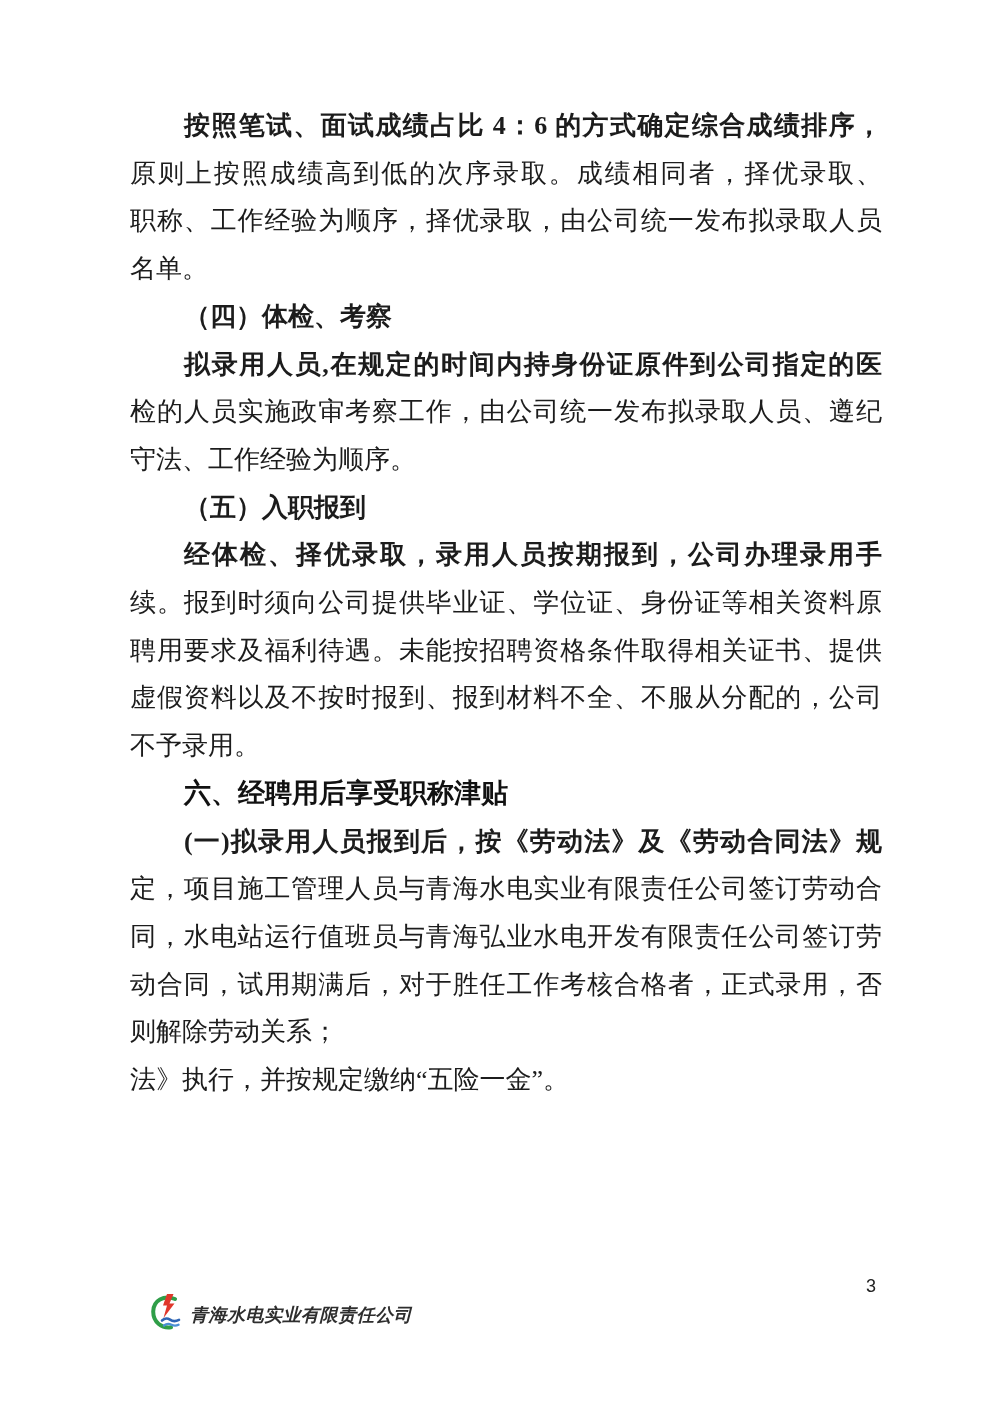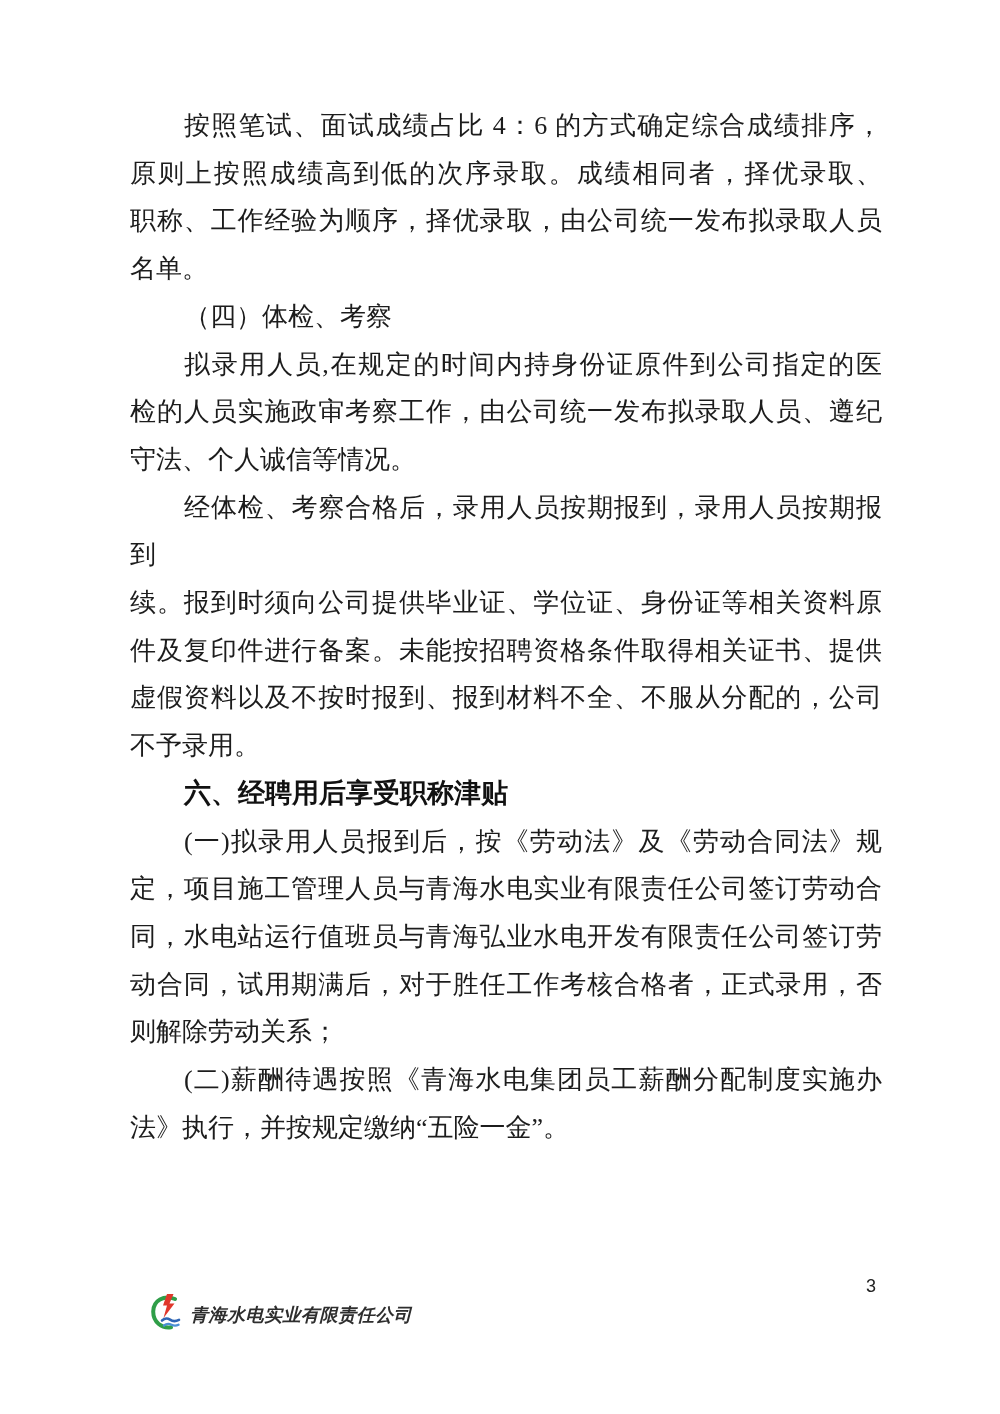--- a/index.html
+++ b/index.html
@@ -20,21 +20,21 @@
   .line {
     font-size: 26px;
     line-height: 47.7px;
     color: #1c1c1c;
     text-align: justify;
     text-align-last: left;
     font-family: "Liberation Serif", serif;
     white-space: normal;
   }
   .line.full { text-align-last: justify; }
-  .line.indent { text-indent: 54px; }
+  .line.indent { text-indent: 54px; font-weight: bold; }
   .line.heading { text-align-last: left; }
   .line.heading-bold {
     font-family: "Liberation Sans", sans-serif;
     font-weight: bold;
     font-size: 27px;
     color: #111111;
     text-align-last: left;
   }
   .page-number {
     position: absolute;
@@ -74,33 +74,33 @@
 <div class="page">
 
   <div class="doc-body" id="doc-body">
       <div class="line paragraph full indent">按照笔试、面试成绩占比 4：6 的方式确定综合成绩排序，</div>
       <div class="line paragraph full">原则上按照成绩高到低的次序录取。成绩相同者，择优录取、</div>
       <div class="line paragraph full">职称、工作经验为顺序，择优录取，由公司统一发布拟录取人员</div>
       <div class="line paragraph">名单。</div>
       <div class="line heading indent">（四）体检、考察</div>
       <div class="line paragraph full indent">拟录用人员,在规定的时间内持身份证原件到公司指定的医</div>
       <div class="line paragraph full">检的人员实施政审考察工作，由公司统一发布拟录取人员、遵纪</div>
-      <div class="line paragraph">守法、个人诚信等情况。</div>
-      <div class="line paragraph full indent">经体检、考察合格后，录用人员按期报到，录用人员按期报到</div>
+      <div class="line paragraph">守法、工作经验为顺序。</div>
+      <div class="line heading indent">（五）入职报到</div>
+      <div class="line paragraph full indent">经体检、择优录取，录用人员按期报到，公司办理录用手</div>
       <div class="line paragraph full">续。报到时须向公司提供毕业证、学位证、身份证等相关资料原</div>
-      <div class="line paragraph full">件及复印件进行备案。未能按招聘资格条件取得相关证书、提供</div>
+      <div class="line paragraph full">聘用要求及福利待遇。未能按招聘资格条件取得相关证书、提供</div>
       <div class="line paragraph full">虚假资料以及不按时报到、报到材料不全、不服从分配的，公司</div>
       <div class="line paragraph">不予录用。</div>
       <div class="line heading-bold indent">六、经聘用后享受职称津贴</div>
       <div class="line paragraph full indent">(一)拟录用人员报到后，按《劳动法》及《劳动合同法》规</div>
       <div class="line paragraph full">定，项目施工管理人员与青海水电实业有限责任公司签订劳动合</div>
       <div class="line paragraph full">同，水电站运行值班员与青海弘业水电开发有限责任公司签订劳</div>
       <div class="line paragraph full">动合同，试用期满后，对于胜任工作考核合格者，正式录用，否</div>
       <div class="line paragraph">则解除劳动关系；</div>
-      <div class="line paragraph full indent">(二)薪酬待遇按照《青海水电集团员工薪酬分配制度实施办</div>
       <div class="line paragraph">法》执行，并按规定缴纳“五险一金”。</div>
     </div>
 
   <div class="page-number">3</div>
 
   <div class="footer">
     <svg class="logo" viewBox="0 0 33 37">
       <path d="M25,5 C14,0.5 3.2,6.5 3.2,17.5 C3.2,28.5 12,34.5 21,33.2" fill="none" stroke-width="4" stroke-linecap="round" stroke="#2f9e48"></path>
       <polygon points="17,0 23.5,0 19.5,9.5 24.5,9.5 13.5,24 17,11.5 13,11.5" fill="#e0372b"></polygon>
       <path d="M12,26.5 q4,-3.5 8,-0.8 q4,2.7 9,0.2" fill="none" stroke-width="2.6" stroke-linecap="round" stroke="#2d64b4"></path>

